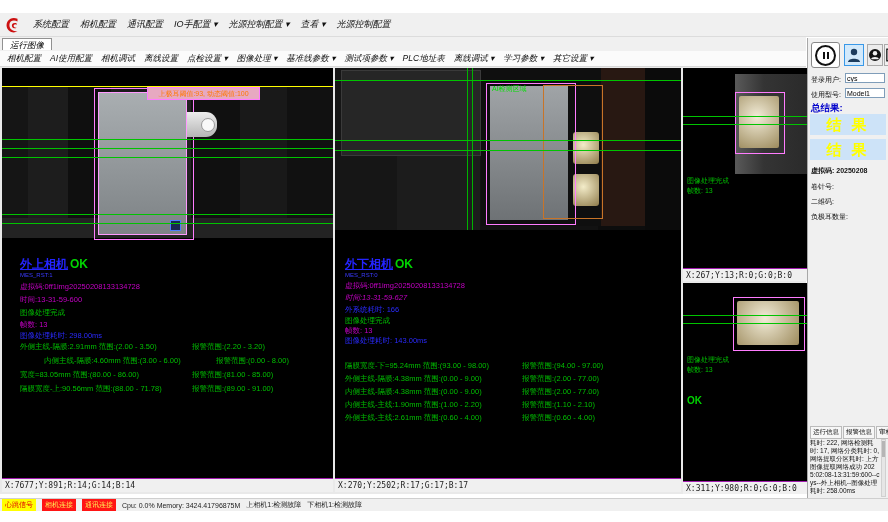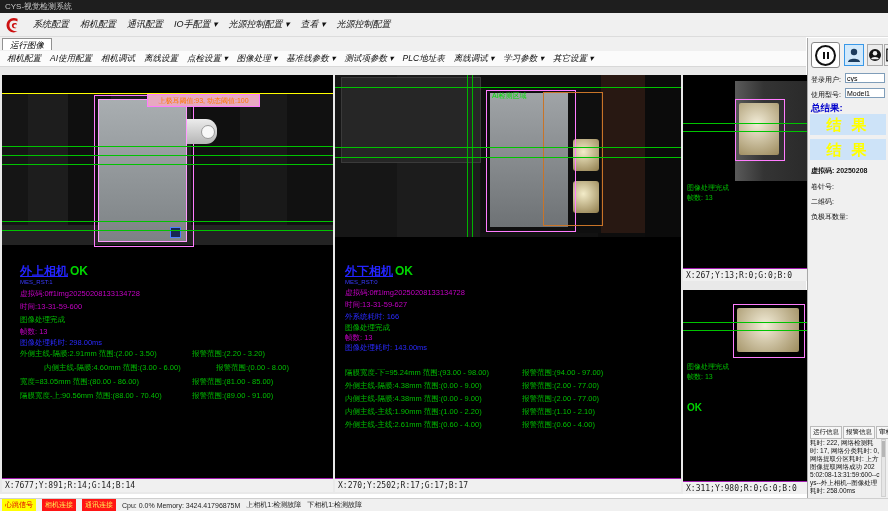--- a/index.html
+++ b/index.html
@@ -18,21 +18,21 @@
   .tabrow{left:0;top:37px;width:806px;height:14px;background:#f0f0f0;border-bottom:1px solid #b8b8b8;}
   .tab{position:absolute;left:2px;top:1px;background:#ffffff;border:1px solid #919191;border-bottom:none;font-size:8.5px;font-style:italic;padding:1px 7px 0;height:12px;box-sizing:border-box;}
 
   
   .toolbar{left:0;top:51px;width:806px;height:16px;background:#fbfbfb;border-bottom:1px solid #d8d8d8;display:flex;align-items:center;gap:9px;padding-left:7px;box-sizing:border-box;}
   .tool-item{font-size:8.5px;font-style:italic;color:#111;white-space:nowrap;cursor:default;}
 
   .main-bg{left:0;top:67px;width:806px;height:427px;background:#e9e9e9;}
 
   
-  .view{background:#000;overflow:hidden;margin-top:7px;}
+  .view{background:#000;overflow:hidden;}
   .strip{background:#f0f0f0;border-top:1px solid #a21caf;font-family:"DejaVu Sans Mono",monospace;font-size:8px;color:#222;padding:2px 0 0 3px;box-sizing:border-box;}
   .hline{position:absolute;left:0;right:0;height:1px;}
   .g{background:#00c400;}
   .y{background:#ffff00;}
   .vline{position:absolute;width:1px;background:#00b400;}
 
   .cam-title{position:absolute;font-size:12px;font-weight:bold;white-space:nowrap;}
   .cam-title .nm{color:#2424ff;text-decoration:underline;}
   .cam-title .ok{color:#00d400;margin-left:2px;text-decoration:none;}
   .tline{position:absolute;white-space:nowrap;font-size:7.5px;}
@@ -100,23 +100,20 @@
   .badge{padding:1px 3px;font-size:7px;white-space:nowrap;}
   .badge-heart{background:#ffff00;color:#e00000;}
   .badge-red{background:#ff1414;color:#ffee55;}
   .sb-text{white-space:nowrap;}
 </style>
 </head>
 <body>
 
 <div class="app">
 
-  <div class="abs titlebar">
-    <span>CYS-视觉检测系统</span>
-  </div>
 
   <div class="abs menubar">
     <svg class="logo" viewBox="0 0 20 20">
       <path d="M15 3 C7 0 2 6 3 12 C4 17 10 20 15 17 C10 17 6 15 6 10 C6 5 11 4 15 6 Z" fill="#cc1111"></path>
       <path d="M14 8 C10 7 8 9 9 12 C10 14 13 14 14 13 C11 13 10 11 11 10 C12 9 13 9 14 10 Z" fill="#cc1111"></path>
     </svg>
     <span class="menu-item">系统配置</span>
     <span class="menu-item">相机配置</span>
     <span class="menu-item">通讯配置</span>
     <span class="menu-item">IO手配置 ▾</span>
@@ -179,21 +176,21 @@
     </div>
     <div class="mrow" style="left:18px;top:288px;padding-left:24px;">
       <span class="v">内侧主线-隔膜:4.60mm 范围:(3.00 - 6.00)</span>
       <span>报警范围:(0.00 - 8.00)</span>
     </div>
     <div class="mrow" style="left:18px;top:302px;">
       <span class="v">宽度=83.05mm 范围:(80.00 - 86.00)</span>
       <span>报警范围:(81.00 - 85.00)</span>
     </div>
     <div class="mrow" style="left:18px;top:316px;">
-      <span class="v">隔膜宽度-上:90.56mm 范围:(88.00 - 70.40)</span>
+      <span class="v">隔膜宽度-上:90.56mm 范围:(88.00 - 71.78)</span>
       <span>报警范围:(89.00 - 91.00)</span>
     </div>
   </div>
   <div class="abs strip" style="left:2px;top:478px;width:331px;height:14px;">
     <span>X:7677;Y:891;R:14;G:14;B:14</span>
   </div>
 
   <div class="abs view mv" style="left:335px;top:68px;width:346px;height:410px;">
     <div class="mv-base"></div>
     <div class="mv-pa"></div>
@@ -211,21 +208,21 @@
     <div class="hline g" style="top:12px;"></div>
     <div class="hline g" style="top:72px;"></div>
     <div class="hline g" style="top:82px;"></div>
     <div class="mv-ai">AI检测区域</div>
 
     <div class="cam-title" style="left:10px;top:188px;">
       <span class="nm">外下相机</span><span class="ok">OK</span>
     </div>
     <div class="tline t-mes" style="left:10px;top:204px;">MES_RST:0</div>
     <div class="tline t-mag" style="left:10px;top:213px;">虚拟码:0ff1img20250208133134728</div>
-    <div class="tline t-mag" style="left:10px;top:225px;">时间:13-31-59-627</div>
+    <div class="tline t-mag" style="left:10px;top:225px;font-style:italic;">时间:13-31-59-627</div>
     <div class="tline t-blue" style="left:10px;top:237px;">外系统耗时: 166</div>
     <div class="tline t-green" style="left:10px;top:248px;">图像处理完成</div>
     <div class="tline t-mag" style="left:10px;top:258px;">帧数: 13</div>
     <div class="tline t-blue" style="left:10px;top:268px;">图像处理耗时: 143.00ms</div>
 
     <div class="mrow" style="left:10px;top:293px;">
       <span class="v">隔膜宽度-下=95.24mm 范围:(93.00 - 98.00)</span>
       <span>报警范围:(94.00 - 97.00)</span>
     </div>
     <div class="mrow" style="left:10px;top:306px;">

